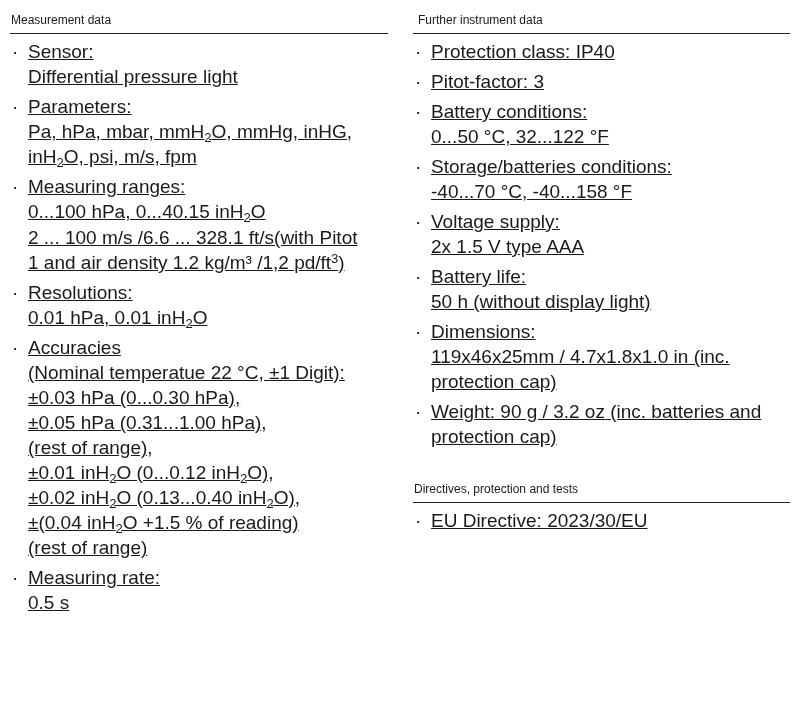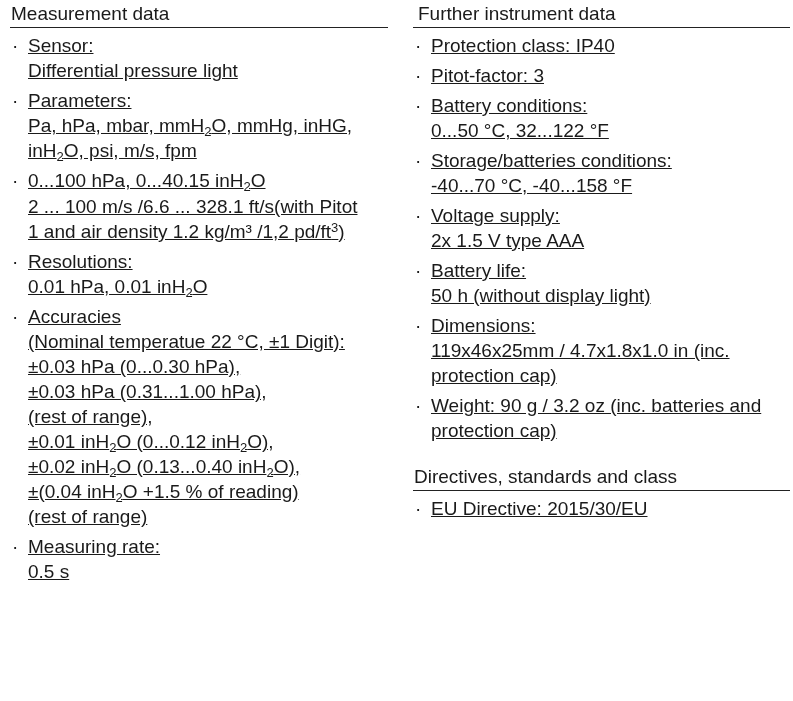--- a/index.html
+++ b/index.html
@@ -1,21 +1,21 @@
 <!DOCTYPE html>
 <html><head>
 <meta charset="utf-8">
 <style>
   html, body { margin: 0; padding: 0; background: #ffffff; }
   body { width: 793px; height: 701px; position: relative; overflow: hidden;
          font-family: "Liberation Sans", sans-serif; color: #1a1a1a; }
   .col { position: absolute; top: 0; }
   .col-left { left: 10px; width: 378px; }
   .col-right { left: 413px; width: 377px; }
-  .sec-title { font-size: 19px; line-height: 20px; padding: 4px 0 3px 1px; border-bottom: 1px solid #222; }
+  .sec-title { font-size: 12px; line-height: 20px; padding: 10px 0 3px 1px; border-bottom: 1px solid #222; }
   .col-right .sec-title { padding-left: 5px; }
   .sec-title.second { margin-top: 20px; padding-left: 1px; }
   ul.items { list-style: none; margin: 0; padding: 0; }
   li.item { position: relative; padding-left: 18px; font-size: 19px; line-height: 25px; margin-top: 5px; }
   li.item .dot { position: absolute; left: 2px; top: 0; font-size: 19px; }
   .line { display: block; white-space: nowrap; text-decoration: underline; }
   .line.gap { margin-top: 1px; }
   sub { font-size: 13px; vertical-align: -4px; line-height: 0; }
   sup { font-size: 13px; vertical-align: 6px; line-height: 0; }
 </style>
@@ -31,35 +31,36 @@
         <span class="line">Differential pressure light</span>
       </li>
       <li class="item">
         <span class="dot">·</span>
         <span class="line">Parameters:</span>
         <span class="line">Pa, hPa, mbar, mmH<sub>2</sub>O, mmHg, inHG,</span>
         <span class="line">inH<sub>2</sub>O, psi, m/s, fpm</span>
       </li>
       <li class="item">
         <span class="dot">·</span>
+        <span class="line">Measuring ranges:</span>
         <span class="line">0...100 hPa, 0...40.15 inH<sub>2</sub>O</span>
         <span class="line gap">2 ... 100 m/s /6.6 ... 328.1 ft/s(with Pitot</span>
         <span class="line">1 and air density 1.2 kg/m³ /1,2 pd/ft<sup>3</sup>)</span>
       </li>
       <li class="item">
         <span class="dot">·</span>
         <span class="line">Resolutions:</span>
         <span class="line">0.01 hPa, 0.01 inH<sub>2</sub>O</span>
       </li>
       <li class="item">
         <span class="dot">·</span>
         <span class="line">Accuracies</span>
         <span class="line">(Nominal temperatue 22 °C, ±1 Digit):</span>
         <span class="line">±0.03 hPa  (0...0.30 hPa),</span>
-        <span class="line">±0.03 hPa (0.31...1.00 hPa),</span>
+        <span class="line">±0.05 hPa (0.31...1.00 hPa),</span>
         <span class="line">(rest of range),</span>
         <span class="line">±0.01 inH<sub>2</sub>O (0...0.12 inH<sub>2</sub>O),</span>
         <span class="line">±0.02 inH<sub>2</sub>O (0.13...0.40 inH<sub>2</sub>O),</span>
         <span class="line">±(0.04 inH<sub>2</sub>O +1.5 % of reading)</span>
         <span class="line">(rest of range)</span>
       </li>
       <li class="item">
         <span class="dot">·</span>
         <span class="line">Measuring rate:</span>
         <span class="line">0.5 s</span>
@@ -103,20 +104,20 @@
         <span class="line">Dimensions:</span>
         <span class="line">119x46x25mm / 4.7x1.8x1.0 in (inc.</span>
         <span class="line">protection cap)</span>
       </li>
       <li class="item">
         <span class="dot">·</span>
         <span class="line">Weight: 90 g / 3.2 oz (inc. batteries and</span>
         <span class="line">protection cap)</span>
       </li>
     </ul>
-  <div class="sec-title second">Directives, standards and class</div>
+  <div class="sec-title second">Directives, protection and tests</div>
   <ul class="items">
       <li class="item">
         <span class="dot">·</span>
-        <span class="line">EU Directive: 2015/30/EU</span>
+        <span class="line">EU Directive: 2023/30/EU</span>
       </li>
     </ul>
 </div>
 
 </body></html>

